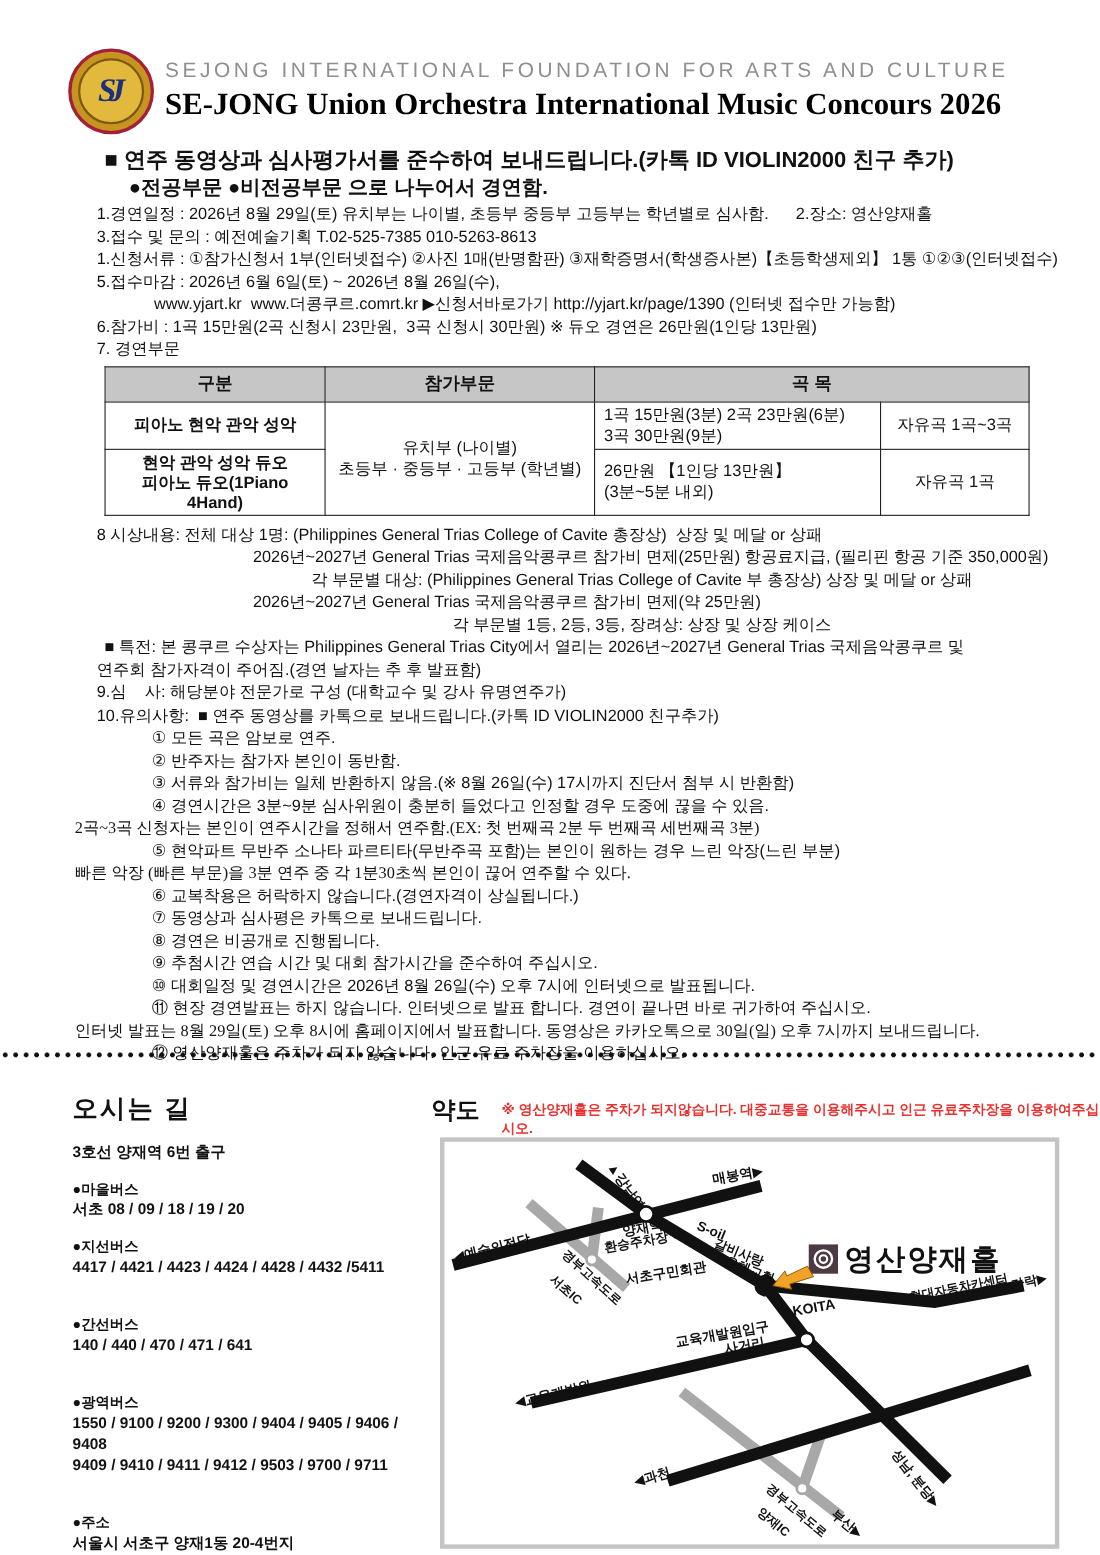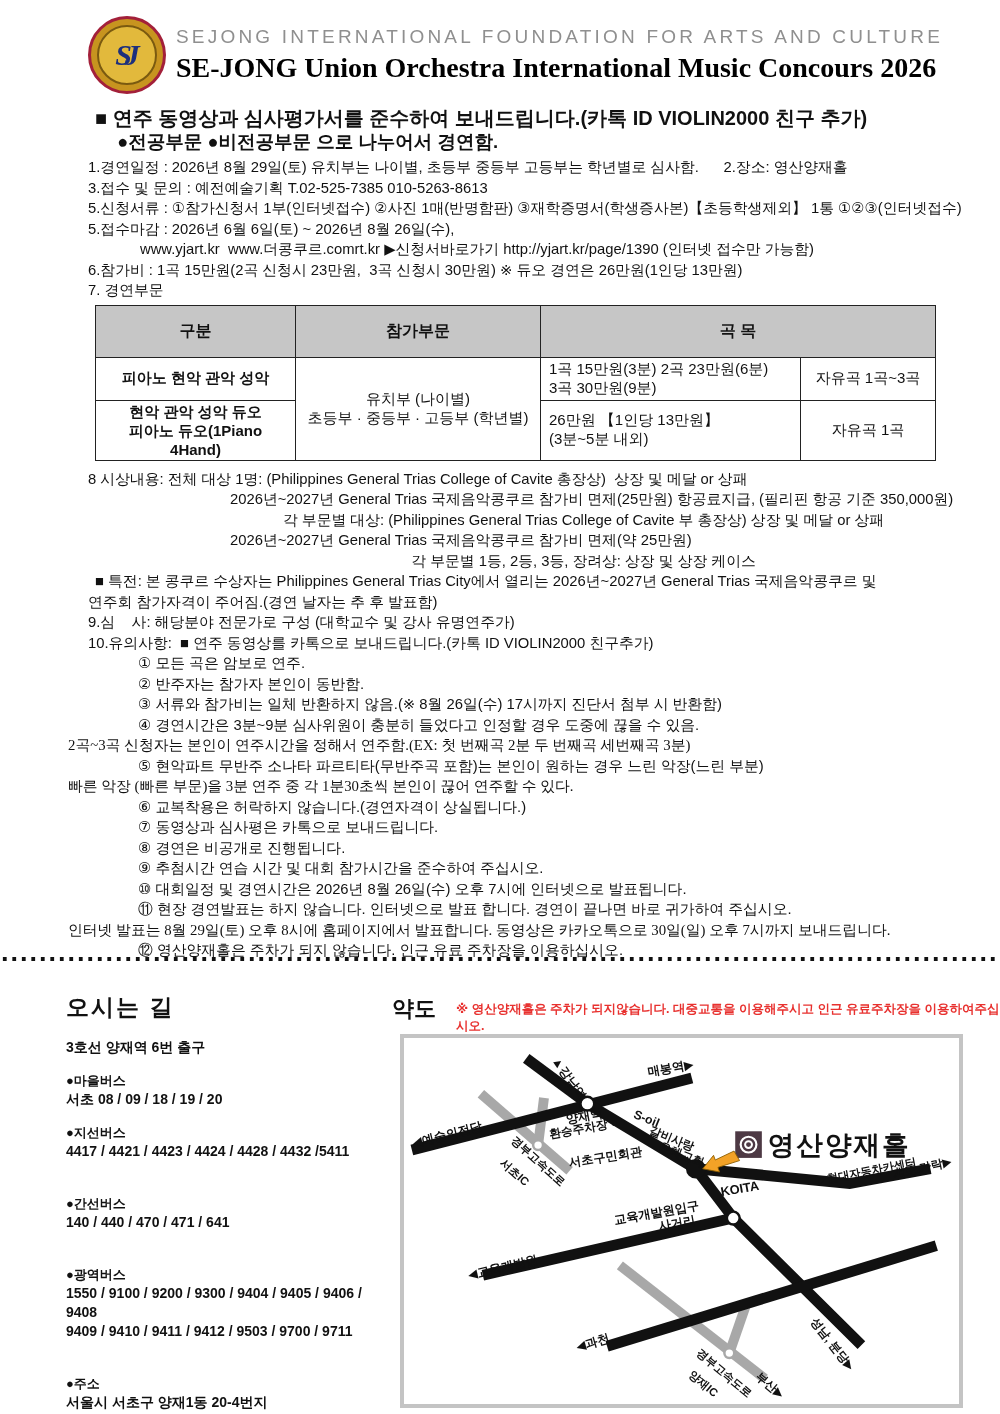--- a/index.html
+++ b/index.html
@@ -1,19 +1,19 @@
 <!DOCTYPE html>
 <html><head>
 <meta charset="utf-8">
 <style>
   html,body{margin:0;padding:0;background:#fff;}
   .page{position:relative;width:1000px;height:1414px;background:#fff;overflow:hidden;
         font-family:"Liberation Sans","DejaVu Sans",sans-serif;color:#111;}
   
-  .header{display:flex;align-items:center;padding:12px 0 0 88px;height:86px;}
+  .header{display:flex;align-items:center;padding:12px 0 0 62px;height:86px;margin-top:28px;}
   .seal{width:78px;height:78px;border-radius:50%;background:#c7941f;border:3px solid #a3203a;
         display:flex;align-items:center;justify-content:center;flex:0 0 auto;box-sizing:border-box;}
   .seal-inner{width:56px;height:56px;border-radius:50%;background:#e2b93c;border:2px solid #7a5a10;
         display:flex;align-items:center;justify-content:center;}
   .seal-inner span{font-family:"Liberation Serif","DejaVu Serif",serif;font-weight:bold;font-style:italic;
         font-size:30px;color:#1c2f7d;letter-spacing:-7px;margin-right:6px;}
   .htxt{margin-left:10px;}
   .org{color:#8f8f8f;font-size:19px;letter-spacing:3.2px;font-weight:500;white-space:pre;}
   .title{font-family:"Liberation Serif","DejaVu Serif",serif;font-weight:bold;font-size:28px;
         color:#000;margin-top:4px;white-space:pre;}
@@ -21,21 +21,21 @@
   .n1{margin:8px 0 0 95px;font-size:20px;font-weight:bold;white-space:pre;height:24px;line-height:24px;}
   .n2{margin:0 0 4px 117px;font-size:18.5px;font-weight:bold;white-space:pre;height:23px;line-height:23px;}
   .ln{font-size:14.8px;line-height:20.5px;white-space:pre;margin-left:88px;}
   .i140{margin-left:140px;} .i130{margin-left:130px;}
   .i230{margin-left:230px;} .i167{margin-left:167px;text-align:center;} .i128{} .i95{margin-left:95px;}
   .i138{margin-left:138px;} .i158{margin-left:68px;font-family:Liberation Serif, serif;}
   
   table.comp{border-collapse:collapse;margin:4px 0 8px 95px;table-layout:fixed;}
   table.comp td,table.comp th{border:1.5px solid #222;padding:2px 8px;box-sizing:border-box;
         font-size:15px;vertical-align:middle;white-space:pre-line;}
-  table.comp th{background:#c6c6c6;font-weight:bold;font-size:16px;height:52px;text-align:center;}
+  table.comp th{background:#c6c6c6;font-weight:bold;font-size:16px;height:32px;text-align:center;}
   .c-cat{width:200px;text-align:center;font-weight:bold;font-size:15.5px;}
   .c-div{width:245px;text-align:center;}
   .c-fee{width:260px;text-align:left;}
   .c-free{width:135px;text-align:center;}
   tr.r1 td{height:42px;} tr.r2 td{height:52px;}
   
   .dots{position:absolute;left:0;top:956px;width:1000px;height:6px;
         background-image:radial-gradient(circle 2.2px at 50% 50%,#111 95%,transparent 100%);
         background-size:9.5px 6px;background-repeat:repeat-x;}
   .bottom{position:absolute;left:0;top:966px;width:1000px;height:448px;margin-top:20px;}
@@ -66,21 +66,21 @@
       <div class="org">SEJONG INTERNATIONAL FOUNDATION FOR ARTS AND CULTURE</div>
       <div class="title">SE-JONG Union Orchestra International Music Concours 2026</div>
     </div>
   </div>
 
   <div class="n1">■ 연주 동영상과 심사평가서를 준수하여 보내드립니다.(카톡 ID VIOLIN2000 친구 추가)</div>
   <div class="n2">●전공부문 ●비전공부문 으로 나누어서 경연함.</div>
 
   <div class="ln">1.경연일정 : 2026년 8월 29일(토) 유치부는 나이별, 초등부 중등부 고등부는 학년별로 심사함.      2.장소: 영산양재홀</div>
   <div class="ln">3.접수 및 문의 : 예전예술기획 T.02-525-7385 010-5263-8613</div>
-  <div class="ln">5.신청서류 : ①참가신청서 1부(인터넷접수) ②사진 1매(반명함판) ③재학증명서(학생증사본)【초등학생제외】 1통 ①②③(인터넷접수)</div>
+  <div class="ln">1.신청서류 : ①참가신청서 1부(인터넷접수) ②사진 1매(반명함판) ③재학증명서(학생증사본)【초등학생제외】 1통 ①②③(인터넷접수)</div>
   <div class="ln">5.접수마감 : 2026년 6월 6일(토) ~ 2026년 8월 26일(수),</div>
   <div class="ln i140">www.yjart.kr  www.더콩쿠르.comrt.kr ▶신청서바로가기 http://yjart.kr/page/1390 (인터넷 접수만 가능함)</div>
   <div class="ln">6.참가비 : 1곡 15만원(2곡 신청시 23만원,  3곡 신청시 30만원) ※ 듀오 경연은 26만원(1인당 13만원)</div>
   <div class="ln">7. 경연부문</div>
 
   <table class="comp">
     <tbody>
         <tr>
       <th class="c-cat">구분</th>
       <th class="c-div">참가부문</th>

